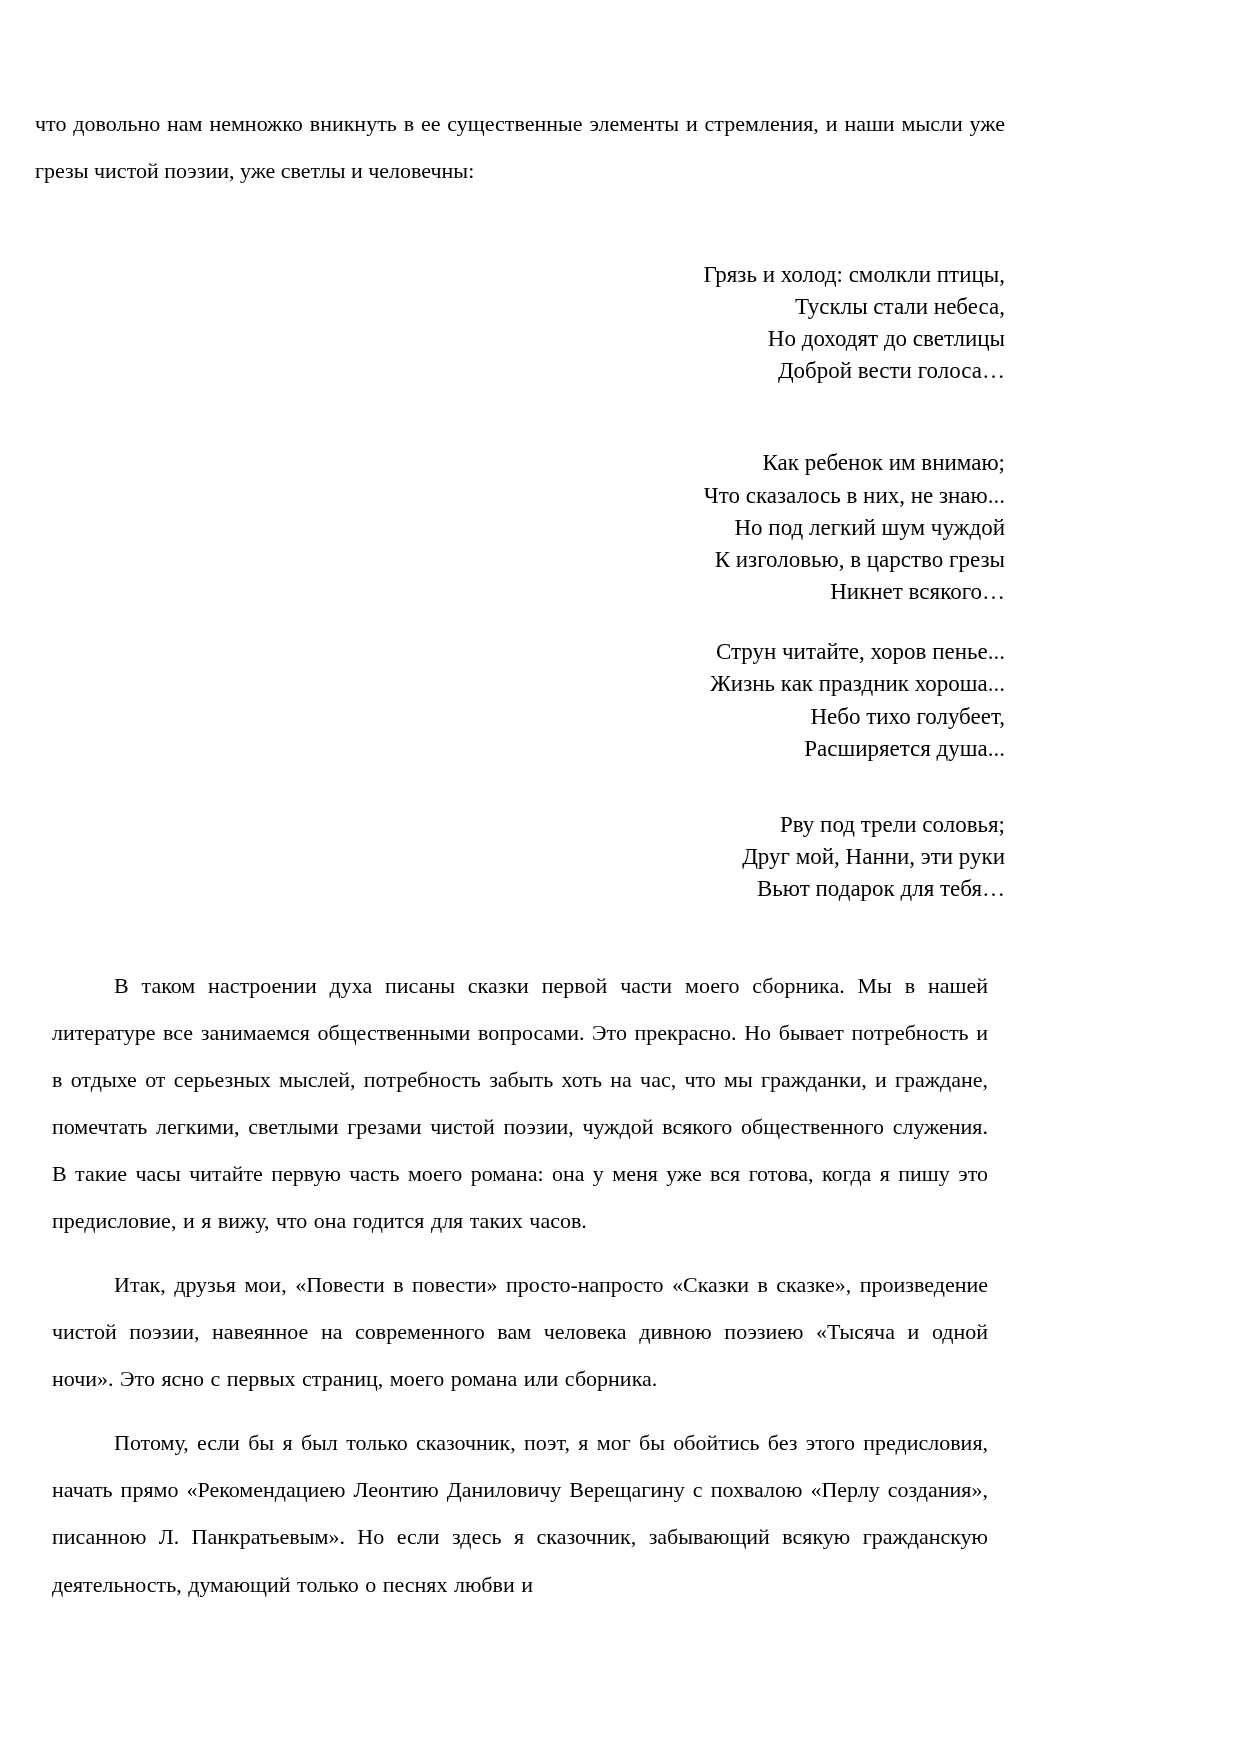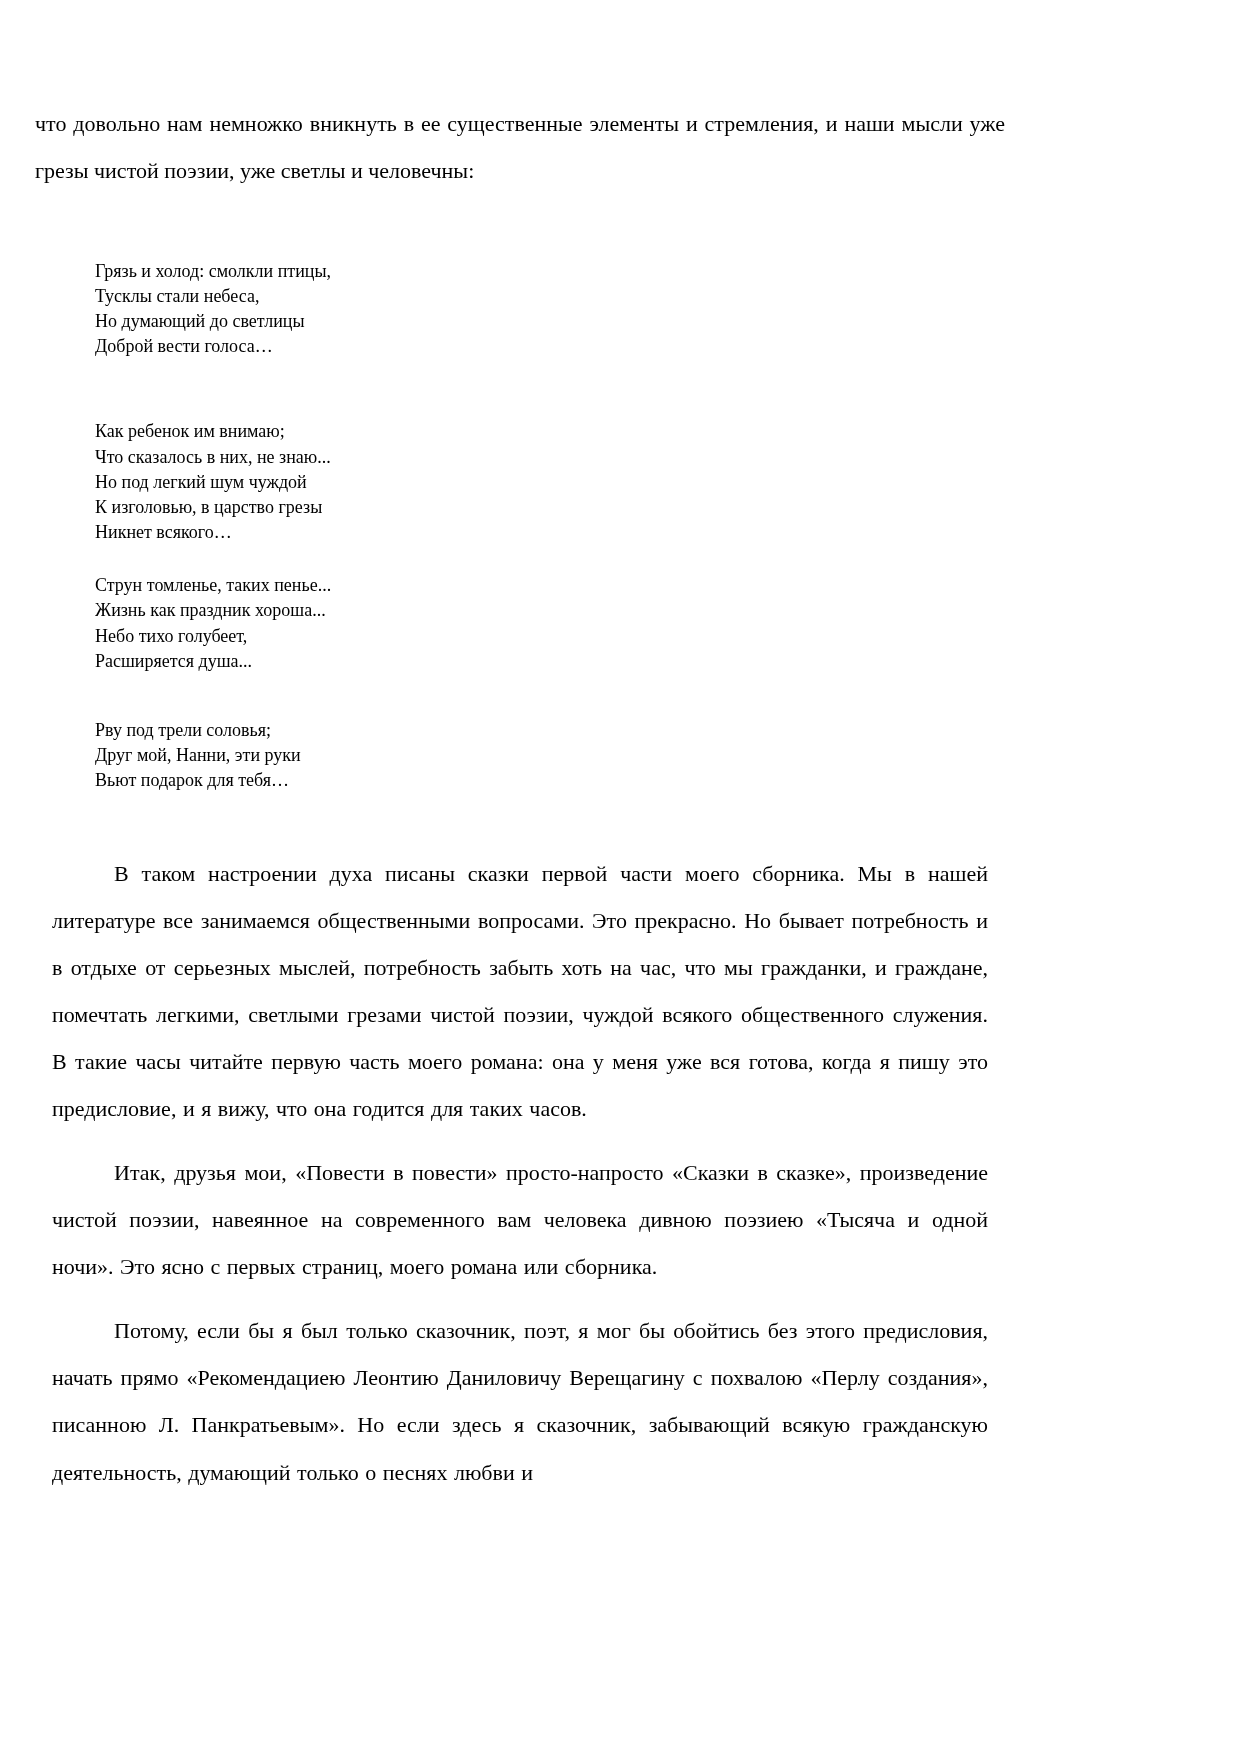--- a/index.html
+++ b/index.html
@@ -18,22 +18,22 @@
     padding: 100px 237px 32px 35px;
     overflow: hidden;
   }
   .intro {
     font-size: 22px;
     line-height: 2.15;
     text-align: justify;
     margin: 0 0 64px 0;
   }
   .poem {
-    text-align: left;
-    font-size: 18px;
+    text-align: right;
+    font-size: 23px;
     line-height: 1.4;
     padding-left: 60px;
     margin: 0 0 56px 0;
   }
   .stanza { margin: 0; }
   .gap-lg { margin-bottom: 60px; }
   .gap-sm { margin-bottom: 28px; }
   .gap-md { margin-bottom: 44px; }
   .poem-line { display: block; }
   .para {
@@ -50,34 +50,34 @@
 
 <div class="page">
 
   <p class="intro">что довольно нам немножко вникнуть в ее существенные элементы и стремления, и наши мысли уже грезы чистой поэзии, уже светлы и человечны:</p>
 
   <div class="poem">
 
     <div class="stanza gap-lg">
       <span class="poem-line">Грязь и холод: смолкли птицы,</span>
       <span class="poem-line">Тусклы стали небеса,</span>
-      <span class="poem-line">Но думающий до светлицы</span>
+      <span class="poem-line">Но доходят до светлицы</span>
       <span class="poem-line">Доброй вести голоса…</span>
     </div>
 
     <div class="stanza gap-sm">
       <span class="poem-line">Как ребенок им внимаю;</span>
       <span class="poem-line">Что сказалось в них, не знаю...</span>
       <span class="poem-line">Но под легкий шум чуждой</span>
       <span class="poem-line">К изголовью, в царство грезы</span>
       <span class="poem-line">Никнет всякого…</span>
     </div>
 
     <div class="stanza gap-md">
-      <span class="poem-line">Струн томленье, таких пенье...</span>
+      <span class="poem-line">Струн читайте, хоров пенье...</span>
       <span class="poem-line">Жизнь как праздник хороша...</span>
       <span class="poem-line">Небо тихо голубеет,</span>
       <span class="poem-line">Расширяется душа...</span>
     </div>
 
     <div class="stanza">
       <span class="poem-line">Рву под трели соловья;</span>
       <span class="poem-line">Друг мой, Нанни, эти руки</span>
       <span class="poem-line">Вьют подарок для тебя…</span>
     </div>

